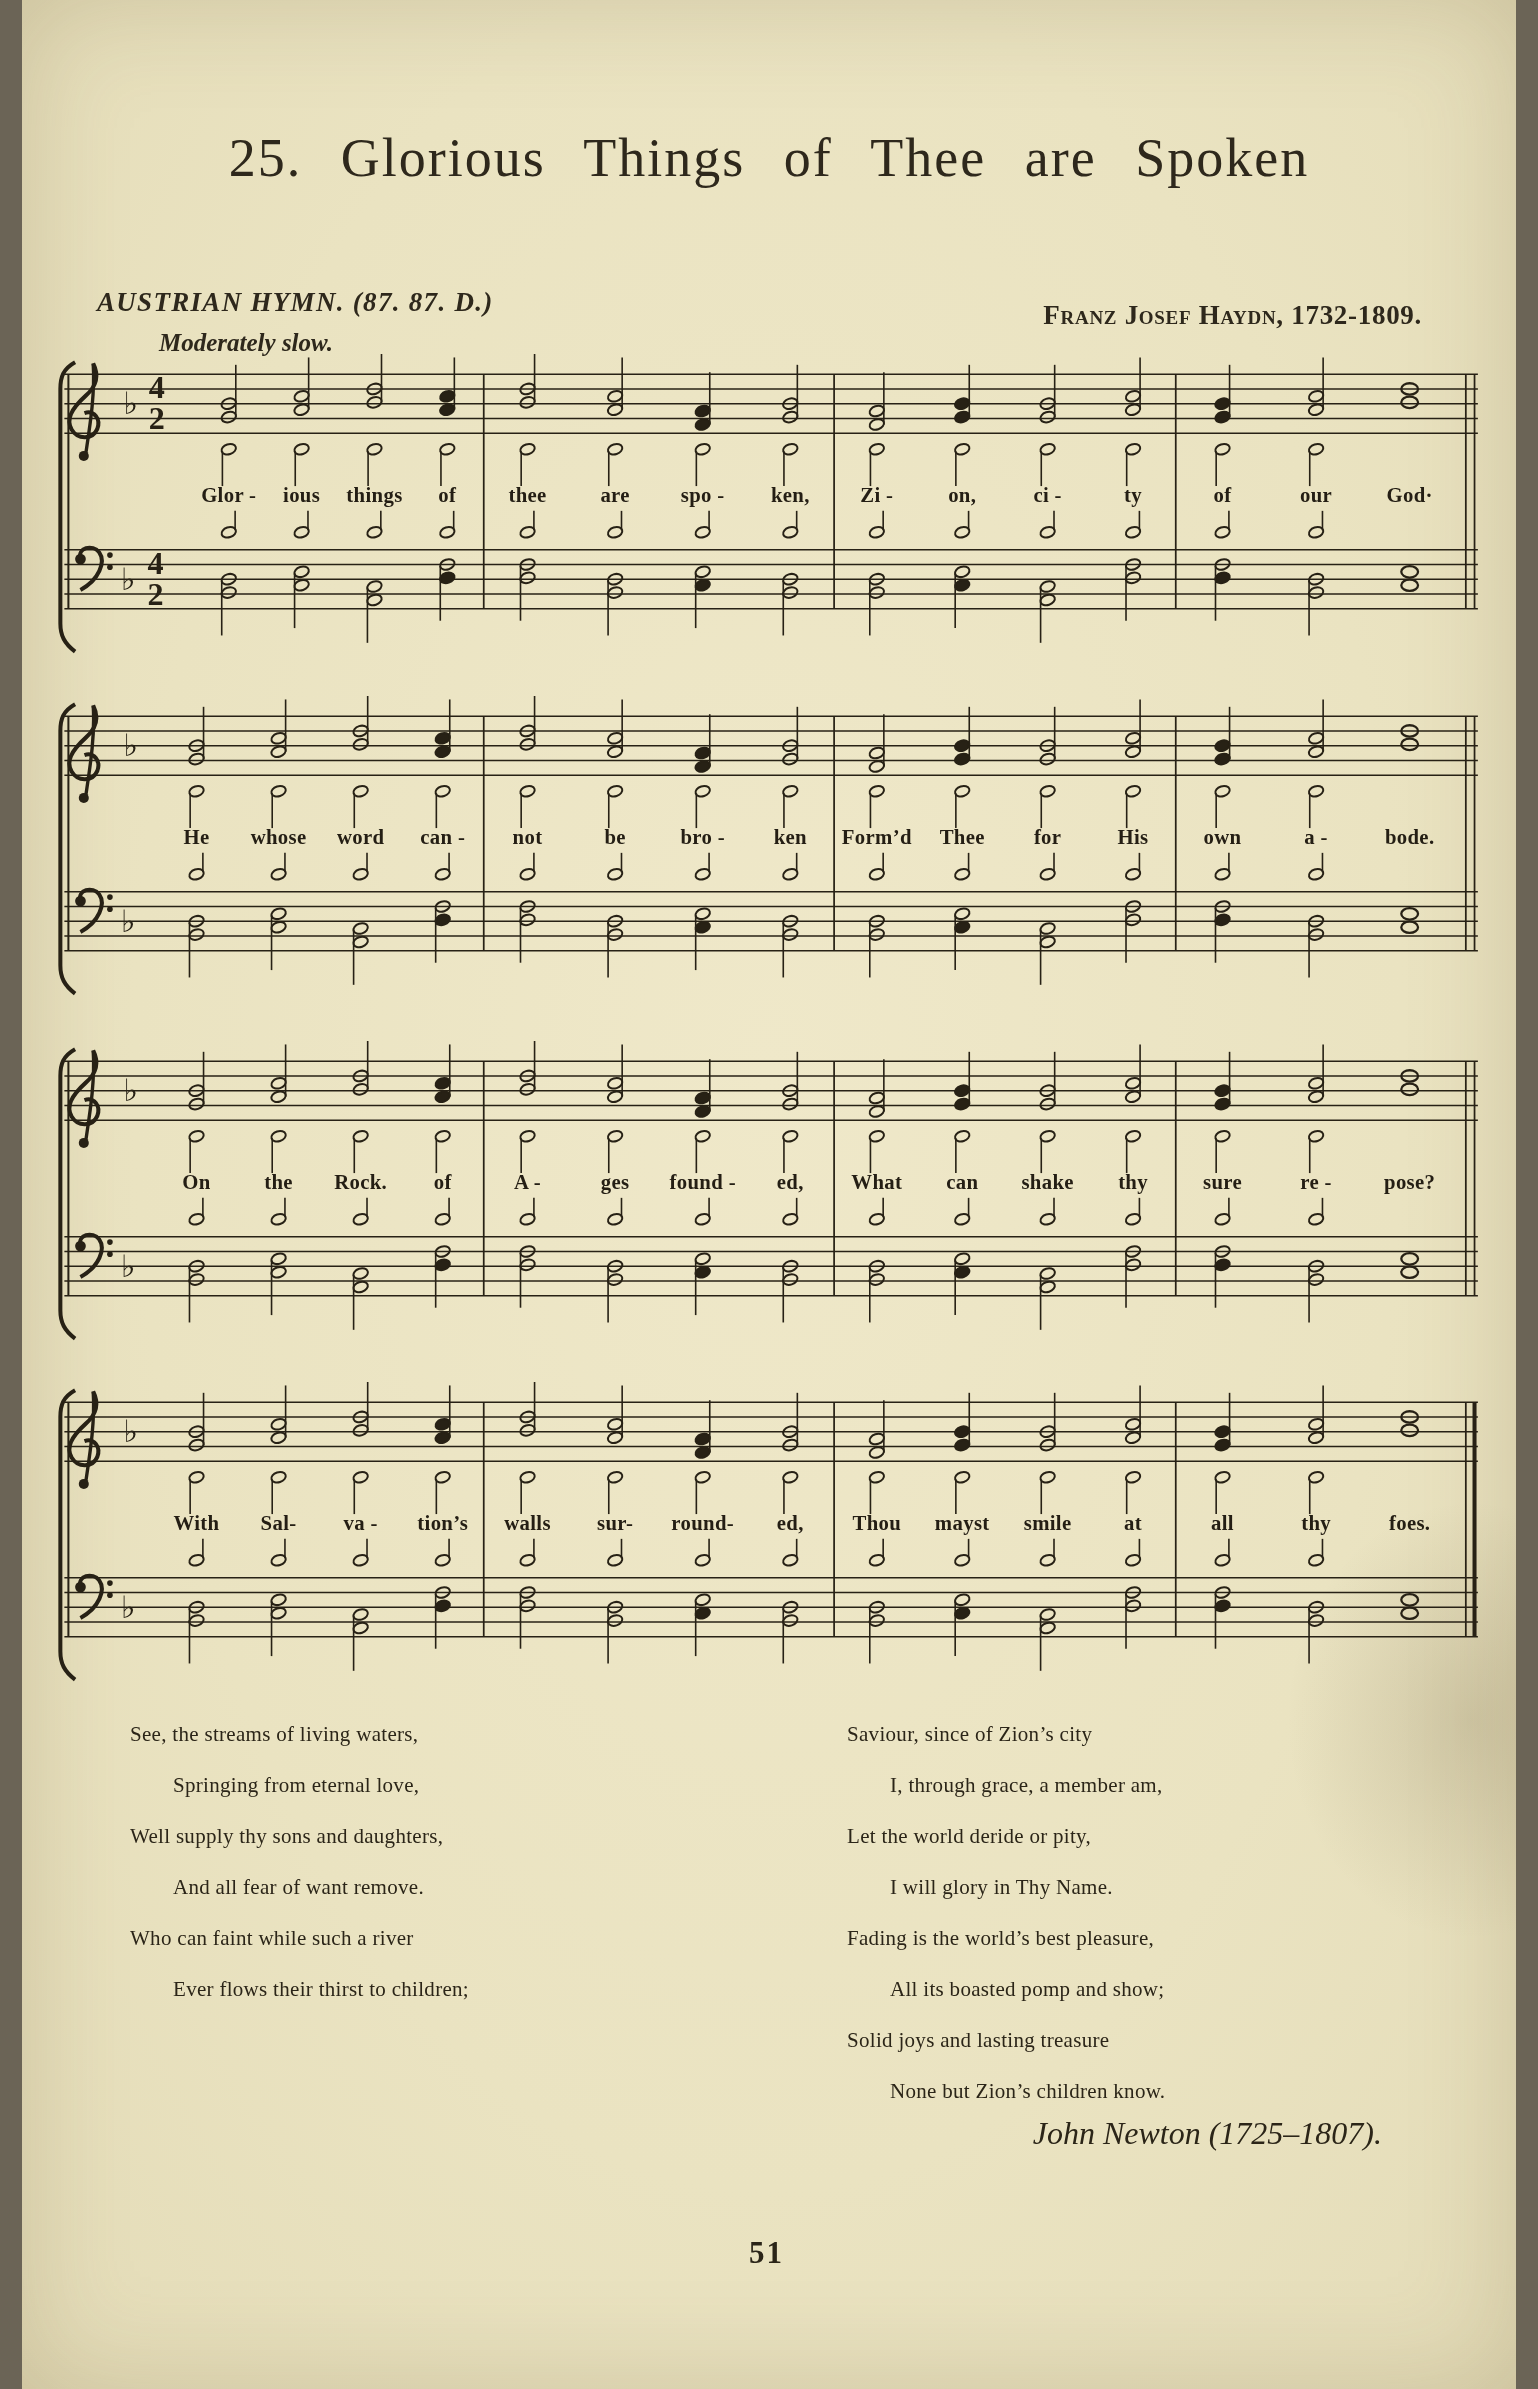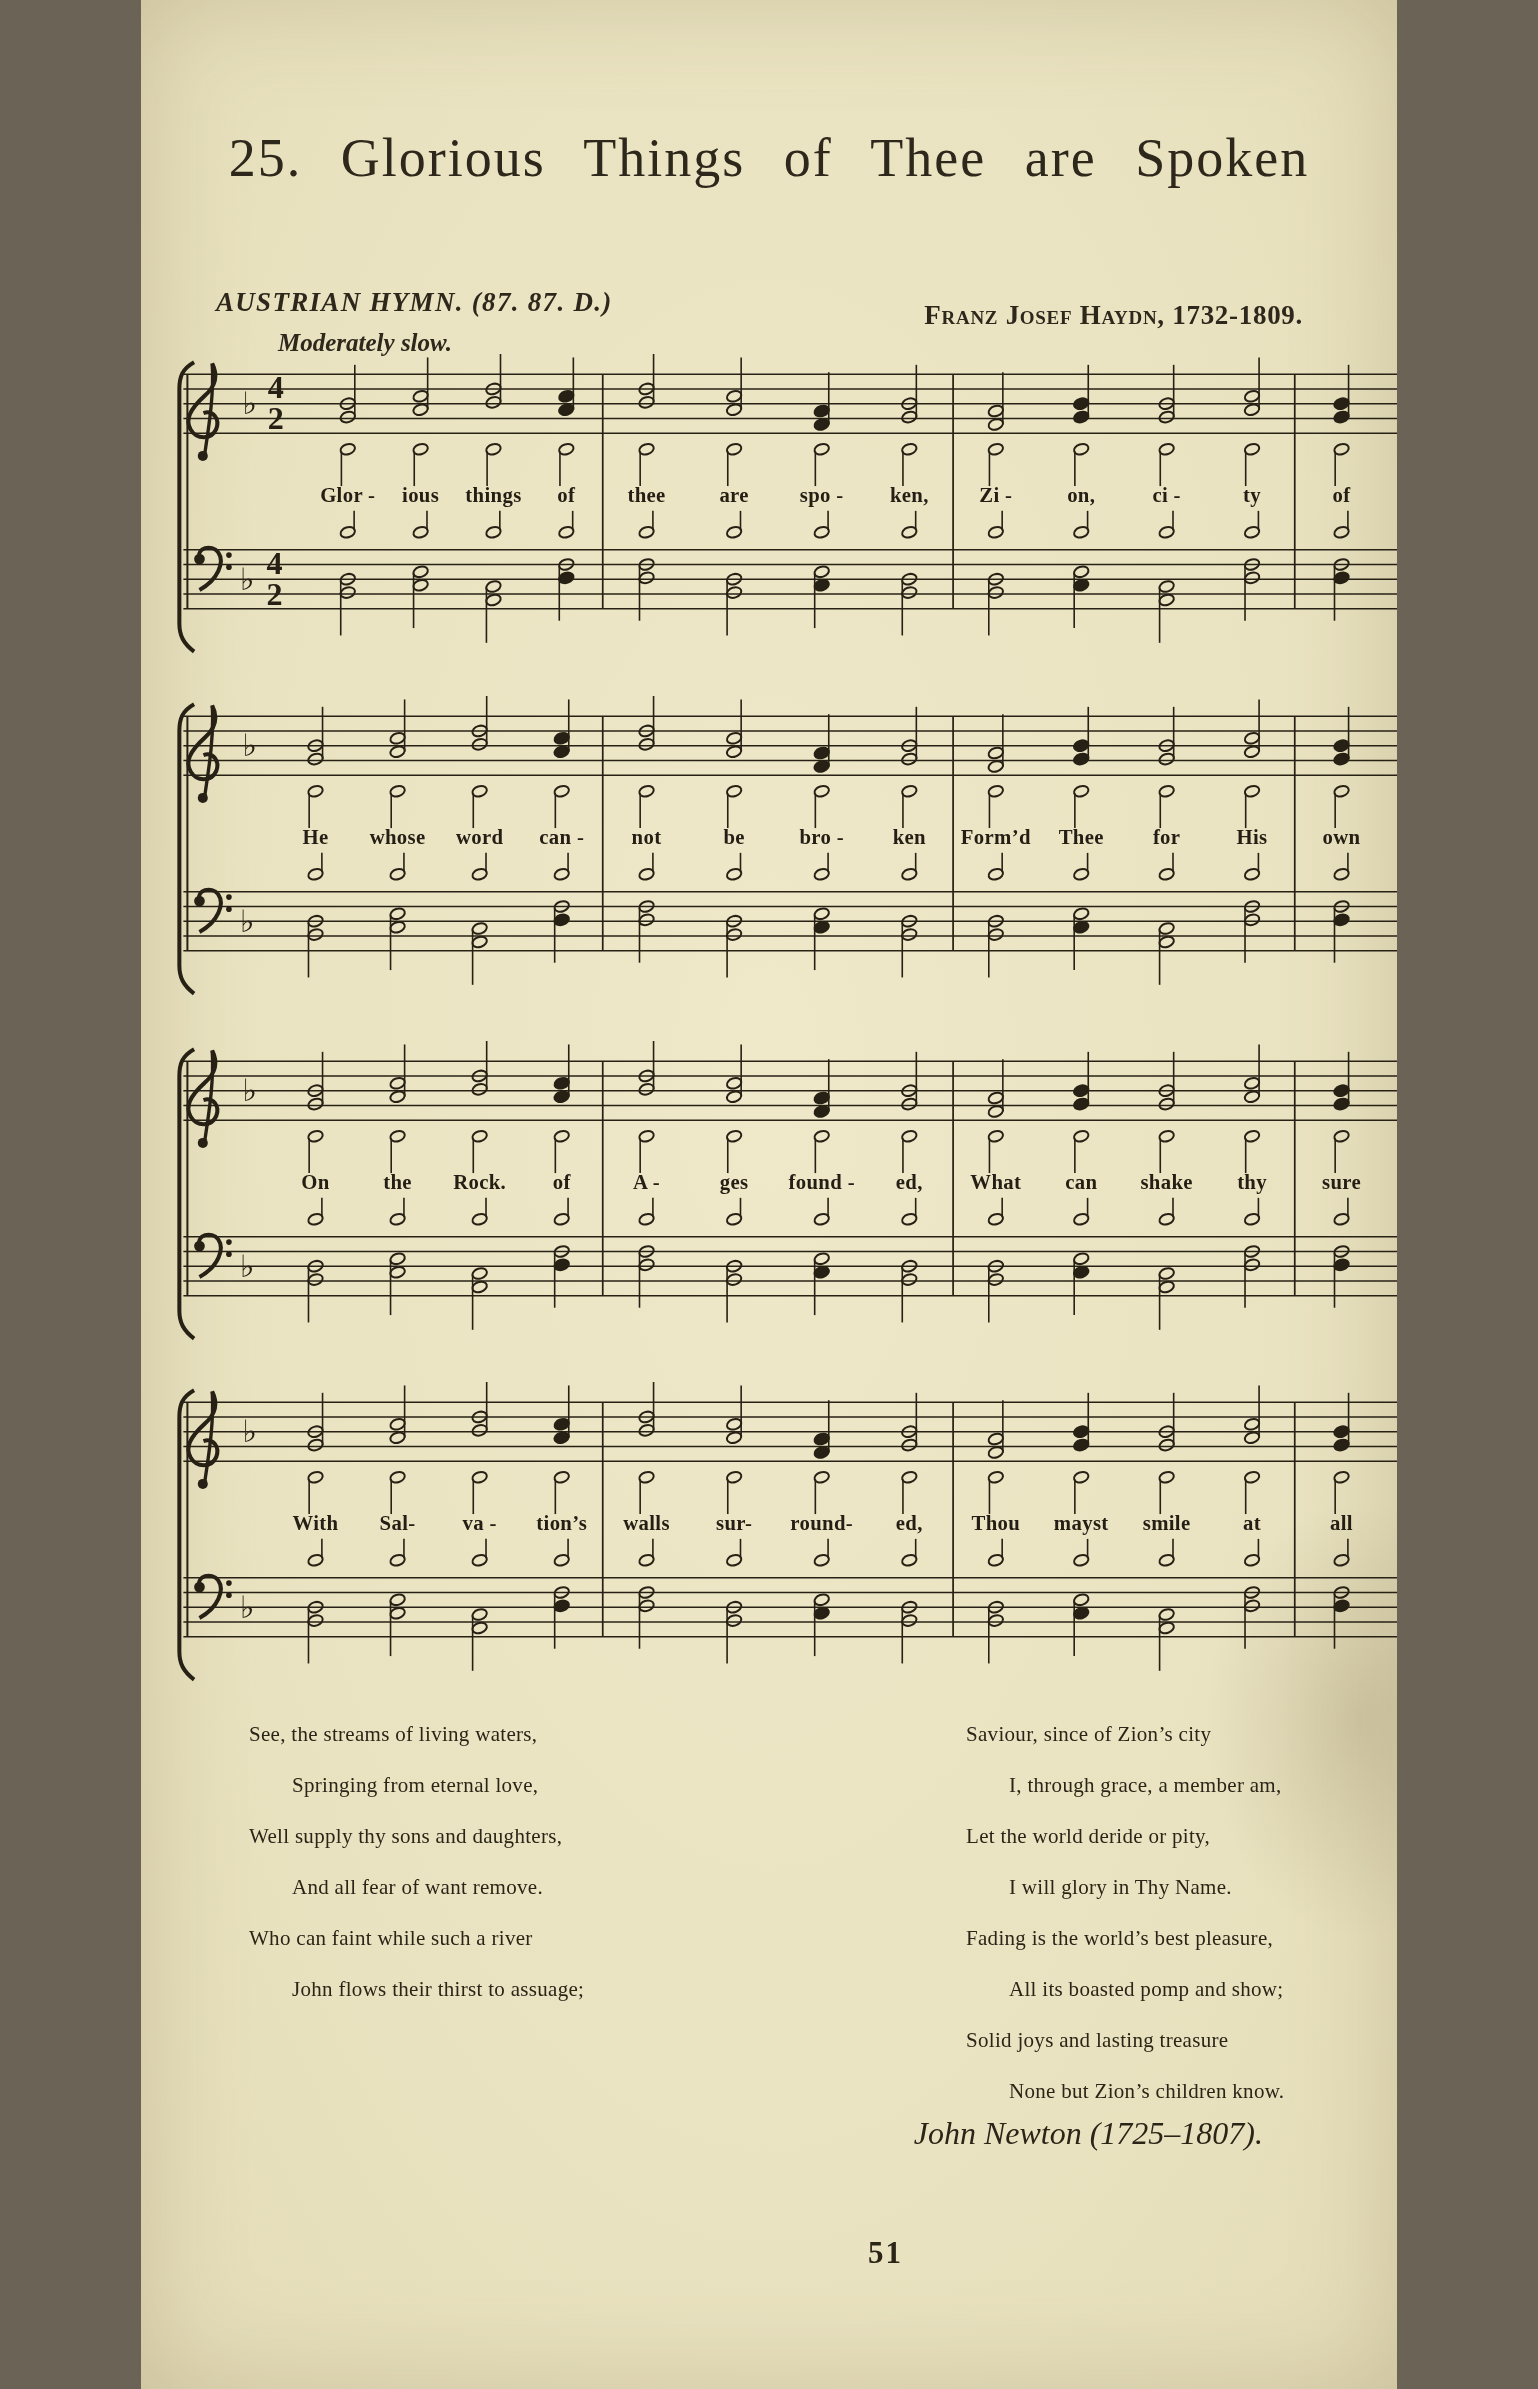--- a/index.html
+++ b/index.html
@@ -1,18 +1,18 @@
 <!DOCTYPE html>
 <html style="font-size:10.7px"><head>
 <meta charset="utf-8">
 <style>
   html,body{margin:0;padding:0;background:#6b6456;}
   .page{
     position:relative;
-    width:1256px;height:2389px;
+    width:1494px;height:2389px;
     margin:0 auto;
     background:
       radial-gradient(ellipse at 97% 72%, rgba(96,80,48,.18) 0%, rgba(96,80,48,0) 9%),
       radial-gradient(ellipse at 50% 45%, #efe8c9 0%, #eae3c1 60%, #e4dcb8 100%);
     box-shadow: inset 0 0 107px rgba(110,92,52,.22);
     font-family:"Liberation Serif","DejaVu Serif",serif;
     color:#2a2418;
     overflow:hidden;
   }
   .title{
@@ -993,21 +993,21 @@
         <text x="2022.1666666666665" y="221" text-anchor="middle" font-size="31" font-weight="bold" font-family="Liberation Serif, serif" letter-spacing="0.5" fill="#241e14">foes.</text>
       </svg></div>
 
   <div class="verses">
     <div class="vcol vleft" id="verse-left">
         <div class="verse-line">See, the streams of living waters,</div>
         <div class="verse-line ind">Springing from eternal love,</div>
         <div class="verse-line">Well supply thy sons and daughters,</div>
         <div class="verse-line ind">And all fear of want remove.</div>
         <div class="verse-line">Who can faint while such a river</div>
-        <div class="verse-line ind">John flows their thirst to assuage;</div>
+        <div class="verse-line ind">Ever flows their thirst to children;</div>
       </div>
     <div class="vcol vright" id="verse-right">
         <div class="verse-line">Saviour, since of Zion’s city</div>
         <div class="verse-line ind">I, through grace, a member am,</div>
         <div class="verse-line">Let the world deride or pity,</div>
         <div class="verse-line ind">I will glory in Thy Name.</div>
         <div class="verse-line">Fading is the world’s best pleasure,</div>
         <div class="verse-line ind">All its boasted pomp and show;</div>
         <div class="verse-line">Solid joys and lasting treasure</div>
         <div class="verse-line ind">None but Zion’s children know.</div>

